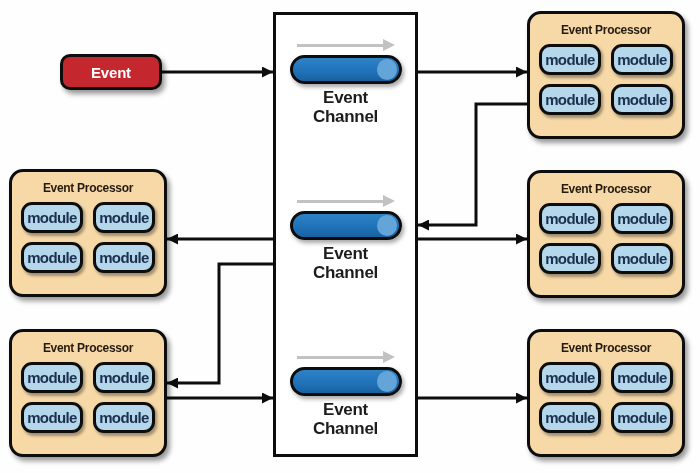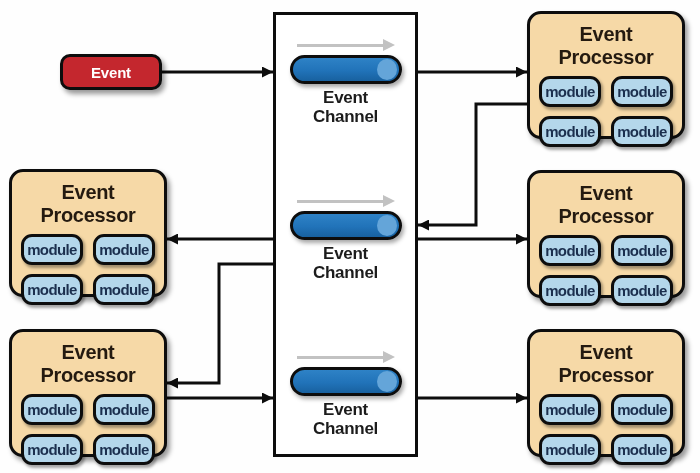--- a/index.html
+++ b/index.html
@@ -59,21 +59,21 @@
     font-size:17px;line-height:19px;font-weight:bold;letter-spacing:-0.3px;
   }
 
   .processor{
     position:absolute;width:158px;height:128px;z-index:2;box-sizing:border-box;
     background:var(--processor-fill);border:3px solid var(--box-border);border-radius:14px;
     box-shadow:3px 4px 5px rgba(0,0,0,0.4);
   }
   .proc-title{
     margin-top:9px;text-align:center;color:var(--processor-title-text);
-    font-size:20px;font-weight:bold;letter-spacing:-0.3px;
+    font-size:12px;font-weight:bold;letter-spacing:-0.3px;
   }
   .modules{
     display:grid;grid-template-columns:62px 62px;column-gap:10px;row-gap:9px;
     justify-content:center;margin-top:7px;
   }
   .module{
     height:31px;box-sizing:border-box;background:var(--module-fill);
     border:3px solid var(--box-border);border-radius:11px;
     display:flex;align-items:center;justify-content:center;
     color:var(--module-text);font-size:15px;font-weight:bold;letter-spacing:-0.6px;

